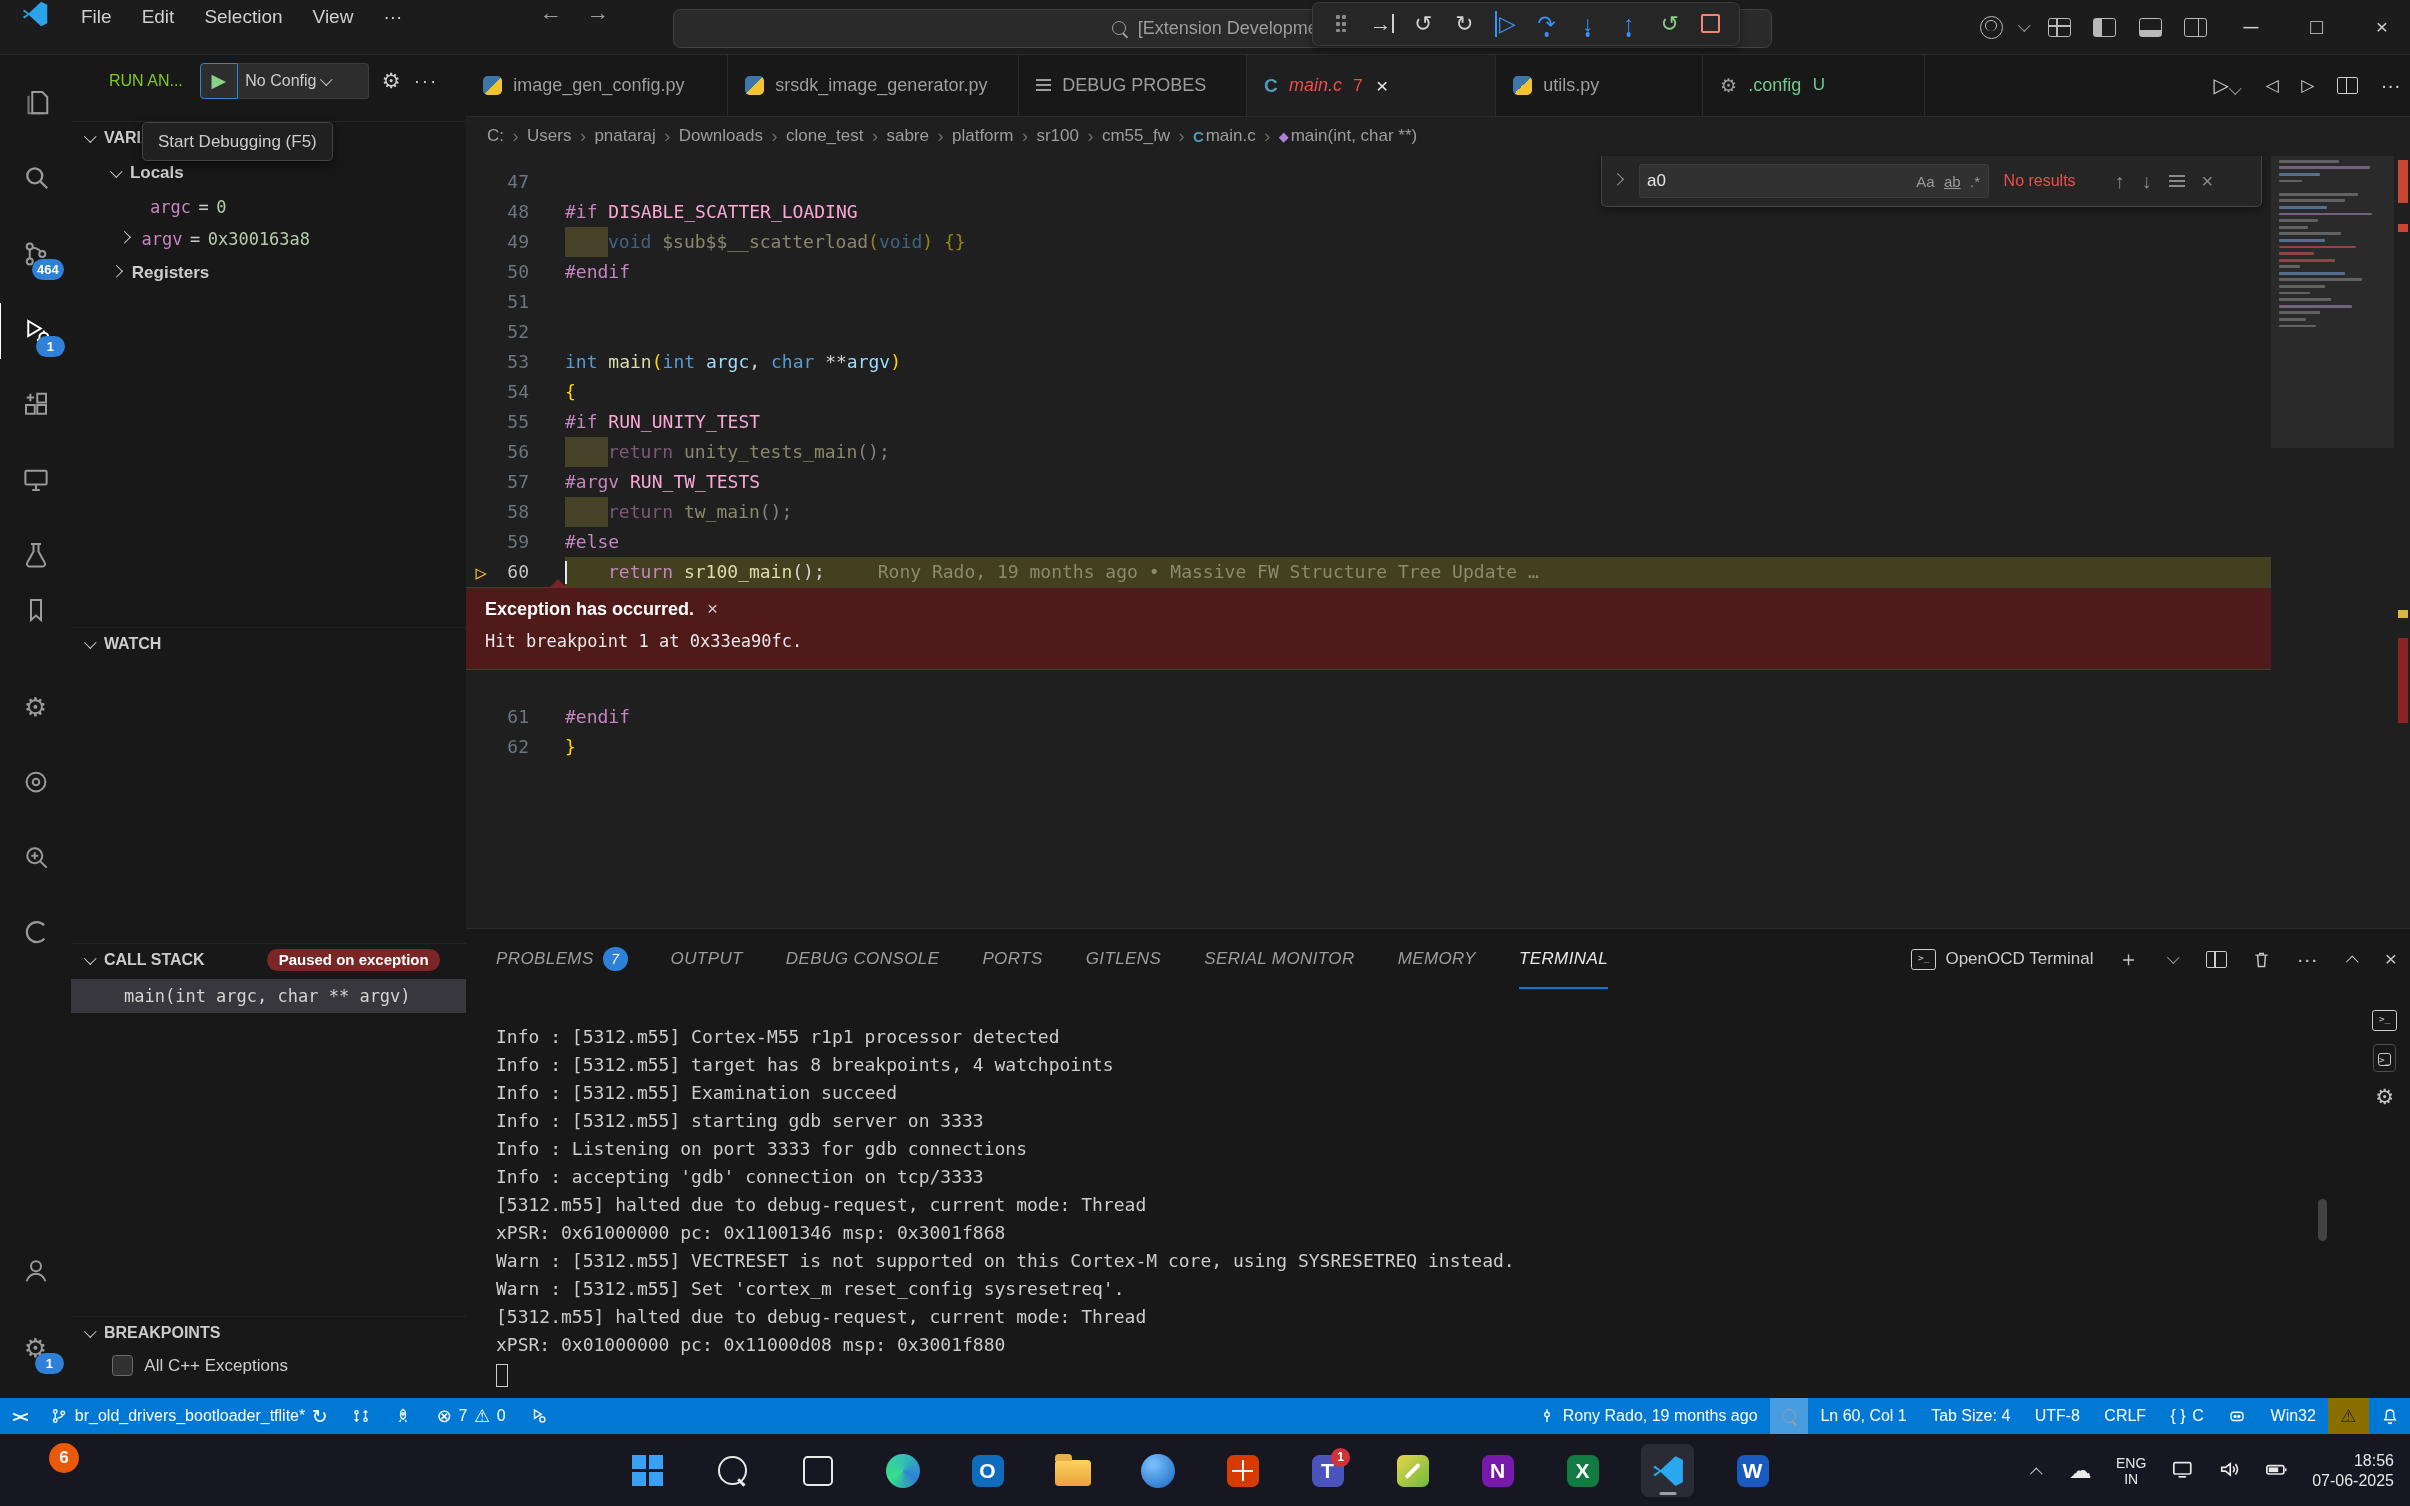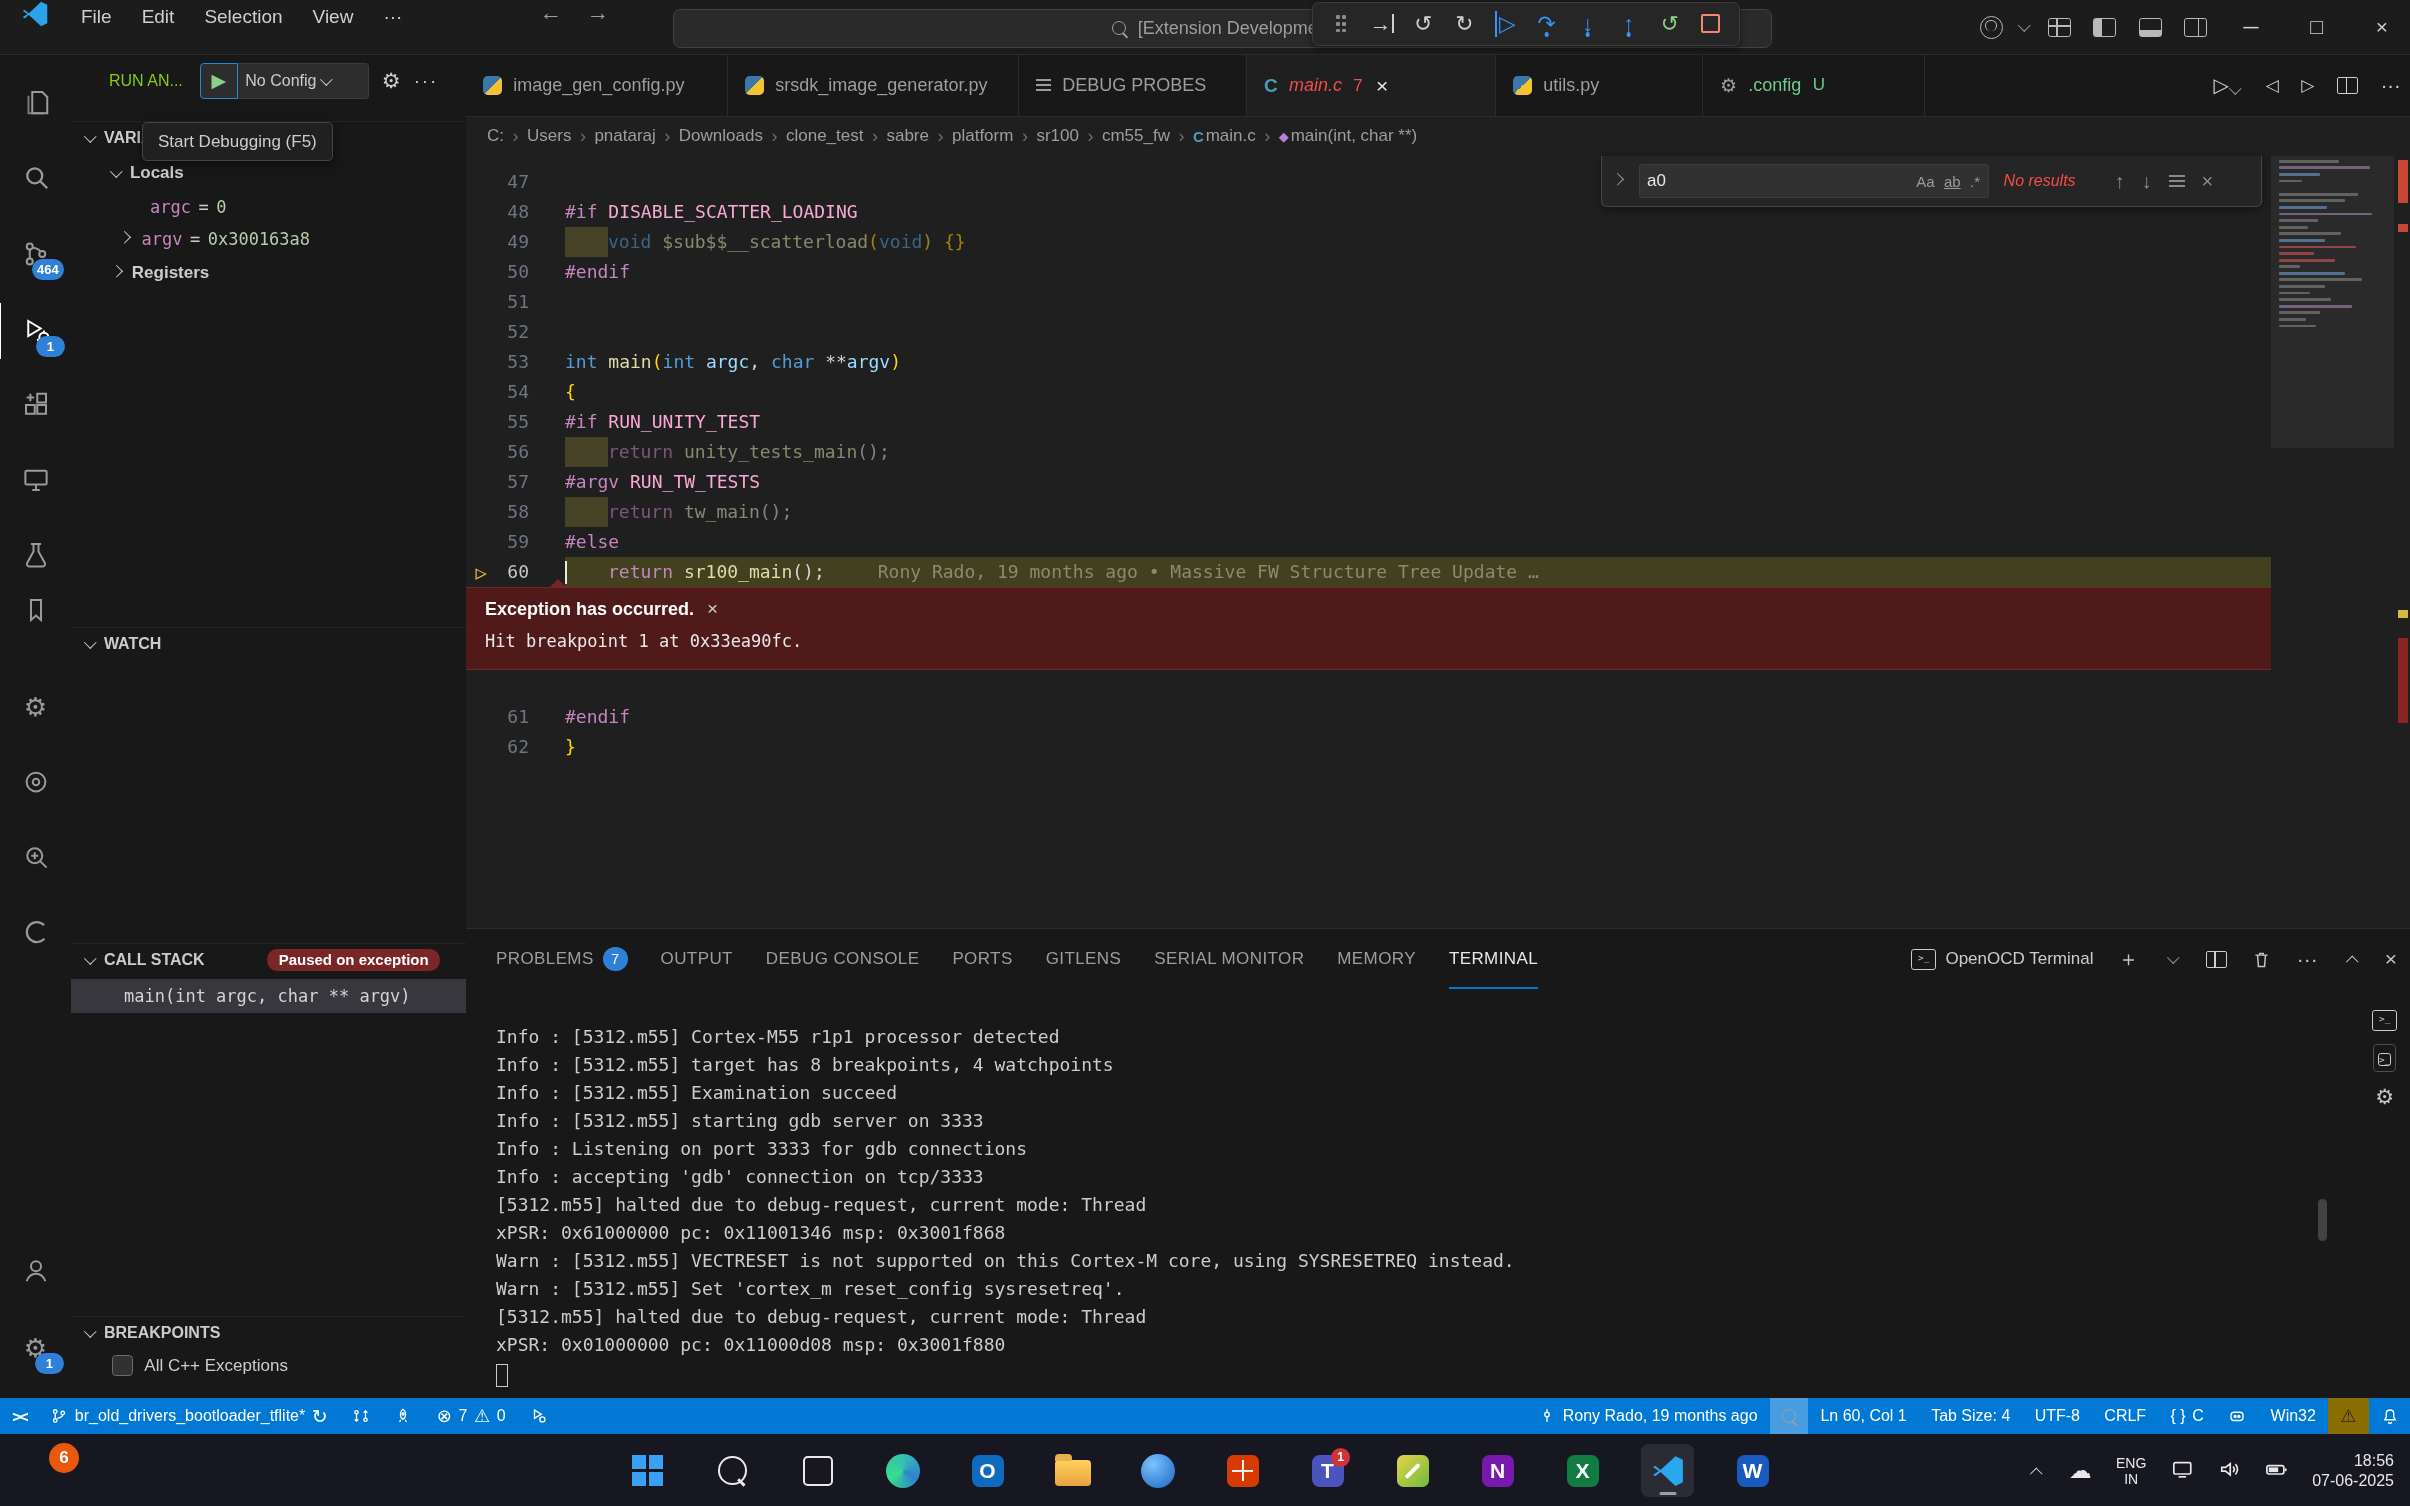--- a/index.html
+++ b/index.html
@@ -104,21 +104,21 @@
 
   
   #find{position:absolute;left:1135px;top:102px;width:659px;height:50px;background:#252526;border:0.9px solid #454545;
         border-top:none;border-radius:0 0 5.6px 5.6px;box-shadow:0 2.8px 7.5px rgba(0,0,0,.4);display:flex;align-items:center;z-index:20;}
   #find .chev{margin-left:11.3px;}
   #find-input{margin-left:13px;width:350px;height:34px;background:#313131;border:0.9px solid #3c3c3c;border-radius:2.8px;
               display:flex;align-items:center;color:#e7e7e7;font-size:17px;padding:0 7.5px;box-sizing:border-box;}
   #find-input .val{flex:1;}
   .ftog{color:#9a9a9a;font-size:15px;margin-left:9.4px;}
   .ftog.word{text-decoration:underline;}
-  #find-results{color:#f14c4c;font-size:16px;margin-left:15px;width:94px;font-style:italic;}
+  #find-results{color:#f14c4c;font-size:16px;margin-left:15px;width:94px;}
   .ficon{color:#8a8a8a;font-size:20px;margin-left:17px;}
   .fsel{display:inline-flex;flex-direction:column;gap:2.8px;margin-left:17px;}
   .fsel i{width:16px;height:1.9px;background:#8a8a8a;}
 
   
   #code{position:absolute;left:0;top:102px;width:1805px;bottom:471px;padding-top:11.3px;}
   .cl{display:flex;height:30px;line-height:30px;font-family:"DejaVu Sans Mono",monospace;font-size:18px;position:relative;}
   .cl .g{width:99px;color:#6e7681;text-align:right;padding-right:36px;box-sizing:border-box;flex:none;position:relative;}
   .cl.cur .g{color:#c6c6c6;}
   .cl .body{flex:1;position:relative;white-space:pre;}
@@ -143,21 +143,21 @@
 
   
   #minimap{position:absolute;right:16px;top:102px;width:123px;height:527px;background:#1f1f1f;}
   .mmbar{height:2.8px;margin:3.8px 0 0 7.5px;background:#5a5a5a;border-radius:0.9px;}
   #mm-slider{position:absolute;left:0;top:0;width:100%;height:292px;background:rgba(255,255,255,.05);}
   #ruler{position:absolute;right:0;top:102px;width:16px;height:772px;}
   .rmark{position:absolute;right:1.9px;width:10.4px;}
 
   
   #panel{position:absolute;left:0;top:874px;width:100%;height:471px;background:#181818;border-top:0.9px solid #2b2b2b;}
-  #ptabs{position:absolute;left:30px;top:0;height:60px;display:flex;align-items:flex-start;gap:33px;}
+  #ptabs{position:absolute;left:30px;top:0;height:60px;display:flex;align-items:flex-start;gap:43px;font-style:italic;}
   .ptab{color:#9d9d9d;font-size:17px;letter-spacing:0.4px;display:flex;align-items:center;gap:9.4px;height:60px;}
   .ptab.active{color:#e7e7e7;box-shadow:inset 0 -1.9px 0 #0078d4;}
   .pbadge{background:#2f81d7;color:#fff;width:24.5px;height:24.5px;border-radius:50%;display:flex;align-items:center;justify-content:center;font-size:14px;}
   #pctrl{position:absolute;right:13px;top:0;height:60px;display:flex;align-items:center;gap:24.5px;color:#cccccc;}
   #term-label{display:flex;align-items:center;gap:9.4px;font-size:17px;color:#cccccc;}
   .termic{width:22.6px;height:19px;border:1.9px solid #cccccc;border-radius:2.8px;font-size:9.4px;line-height:15px;text-align:center;color:#cccccc;font-family:"DejaVu Sans Mono",monospace;}
   .pic{font-size:21px;color:#c5c5c5;}
   #terminal{position:absolute;left:30px;top:94px;width:1789px;font-family:"DejaVu Sans Mono",monospace;font-size:18px;line-height:28px;color:#cccccc;white-space:pre;}
   #term-cursor{display:inline-block;width:10.4px;height:21px;border:1.4px solid #cccccc;vertical-align:middle;margin-top:3.8px;}
   #pscroll{position:absolute;right:83px;top:270px;width:9.4px;height:42px;background:#424242;border-radius:4.7px;}

